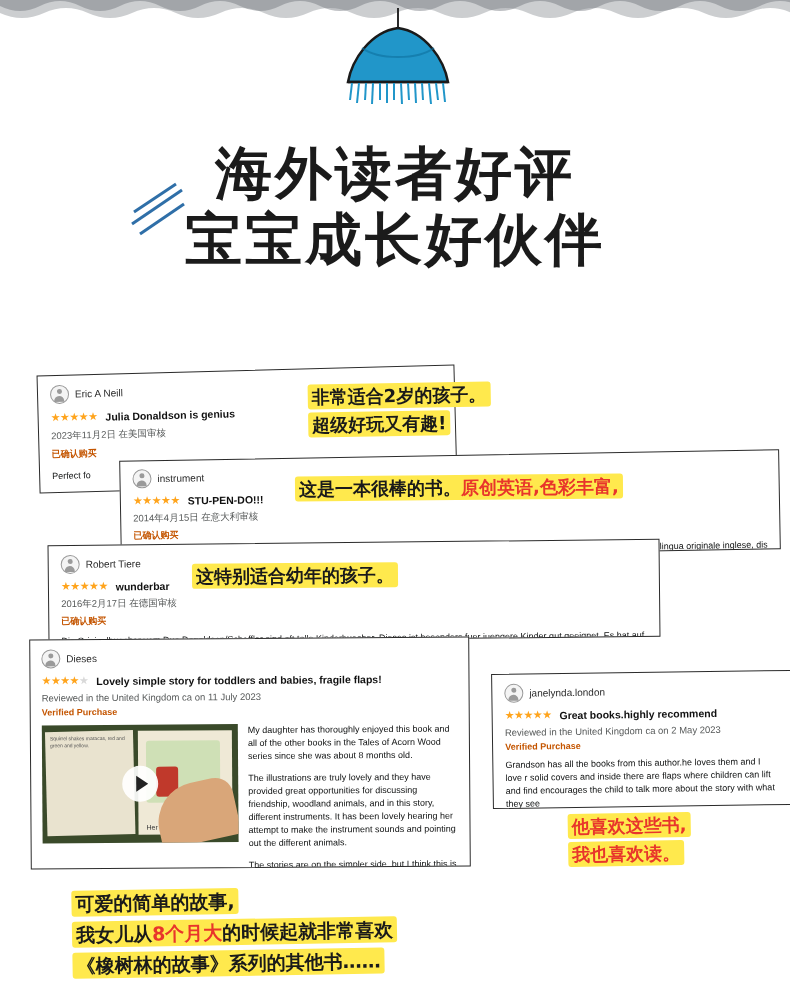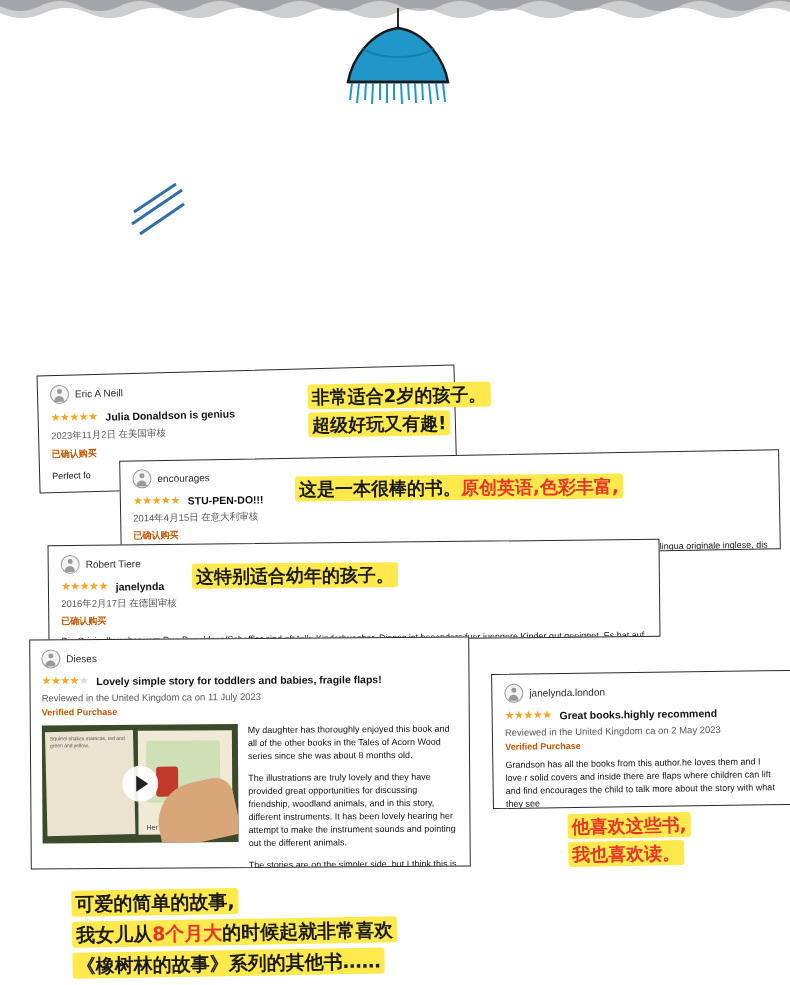--- a/index.html
+++ b/index.html
@@ -304,20 +304,22 @@
       <line x1="97" y1="75" x2="98" y2="95"></line>
       <line x1="104" y1="75" x2="105" y2="92"></line>
       <line x1="111" y1="75" x2="113" y2="96"></line>
       <line x1="118" y1="75" x2="120" y2="92"></line>
       <line x1="125" y1="75" x2="127" y2="94"></line>
     </g>
   </svg>
 </div>
 
 <div class="headline">
+  <div class="line">海外读者好评</div>
+  <div class="line">宝宝成长好伙伴</div>
 </div>
 <div class="slashes">
   <svg width="70" height="60" viewBox="0 0 70 60">
     <line x1="8" y1="34" x2="50" y2="6" stroke="#2f6fa8" stroke-width="3"></line>
     <line x1="6" y1="46" x2="56" y2="12" stroke="#2f6fa8" stroke-width="3"></line>
     <line x1="14" y1="56" x2="58" y2="26" stroke="#2f6fa8" stroke-width="3"></line>
   </svg>
 </div>
 
 <div class="card" id="card-eric">
@@ -333,41 +335,41 @@
     <div class="rev-meta" style="margin-top:6px;">2023年11月2日 在美国审核</div>
     <div class="verified" style="margin-top:5px;">已确认购买</div>
     <div class="body-text" style="margin-top:9px;">Perfect fo</div>
   </div>
 </div>
 
 <div class="card" id="card-maria">
   <div class="inner">
     <div class="card-head">
       <div class="avatar"></div>
-      <div class="user">encourages</div>
+      <div class="user">instrument</div>
     </div>
     <div class="row2">
       <div class="stars">★★★★★</div>
       <div class="rev-title">STU-PEN-DO!!!</div>
     </div>
     <div class="rev-meta" style="margin-top:5px;">2014年4月15日 在意大利审核</div>
     <div class="verified" style="margin-top:4px;">已确认购买</div>
     <div class="body-text" style="margin-top:7px; white-space:nowrap; overflow:hidden;">Un libro bellissimo per chi vuol leggere in inglese ai bambini piccoli (mia figlia ha 28 mesi). E' grande, quadrato, colorato, resistente, lingua originale inglese, disegni e storie d</div>
   </div>
 </div>
 
 <div class="card" id="card-robert">
   <div class="inner">
     <div class="card-head">
       <div class="avatar"></div>
       <div class="user">Robert Tiere</div>
     </div>
     <div class="row2">
       <div class="stars">★★★★★</div>
-      <div class="rev-title">janelynda</div>
+      <div class="rev-title">wunderbar</div>
     </div>
     <div class="rev-meta" style="margin-top:5px;">2016年2月17日 在德国审核</div>
     <div class="verified" style="margin-top:4px;">已确认购买</div>
     <div class="body-text" style="margin-top:7px;">Die Originalbuecher vom Duo Donaldson/Scheffler sind oft tolle Kinderbuecher. Dieses ist besonders fuer juengere Kinder gut geeignet. Es hat auf jeder Doppelseite eine Klappe zum Entdecken. Die Geschichten sind leicht verstaendlich und die verschiedenen Tiere trotz "Vermenschlichung" (aufrecht gehend, bekleidet) sind schoen dargestellt.</div>
   </div>
 </div>
 
 <div class="card" id="card-laura">
   <div class="inner">
     <div class="card-head">

